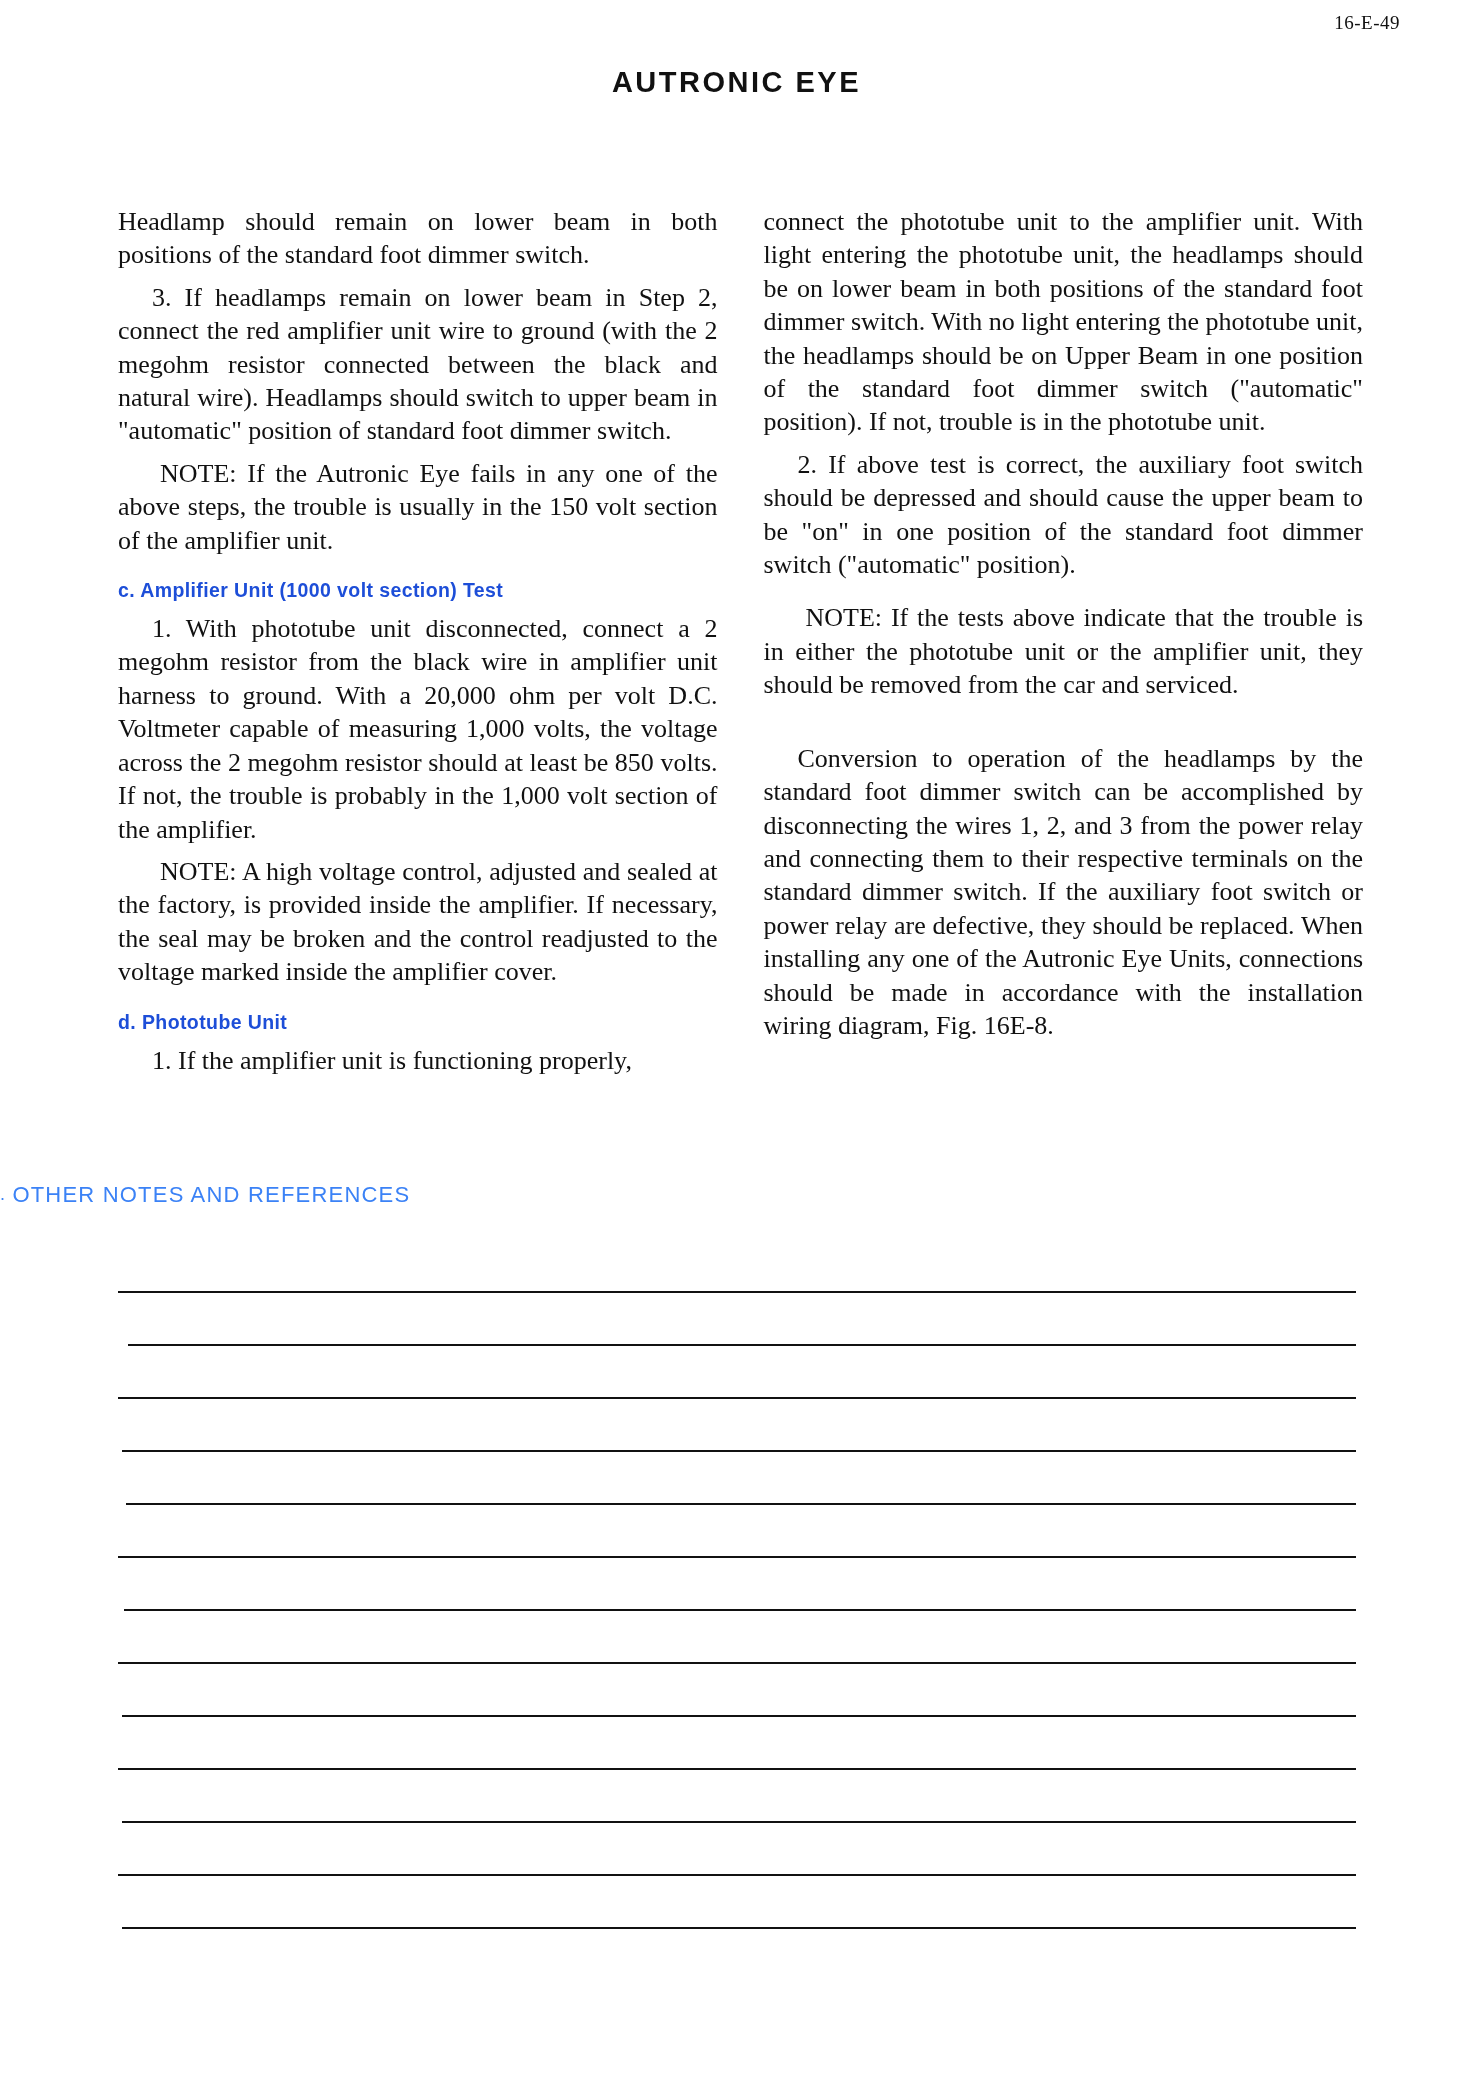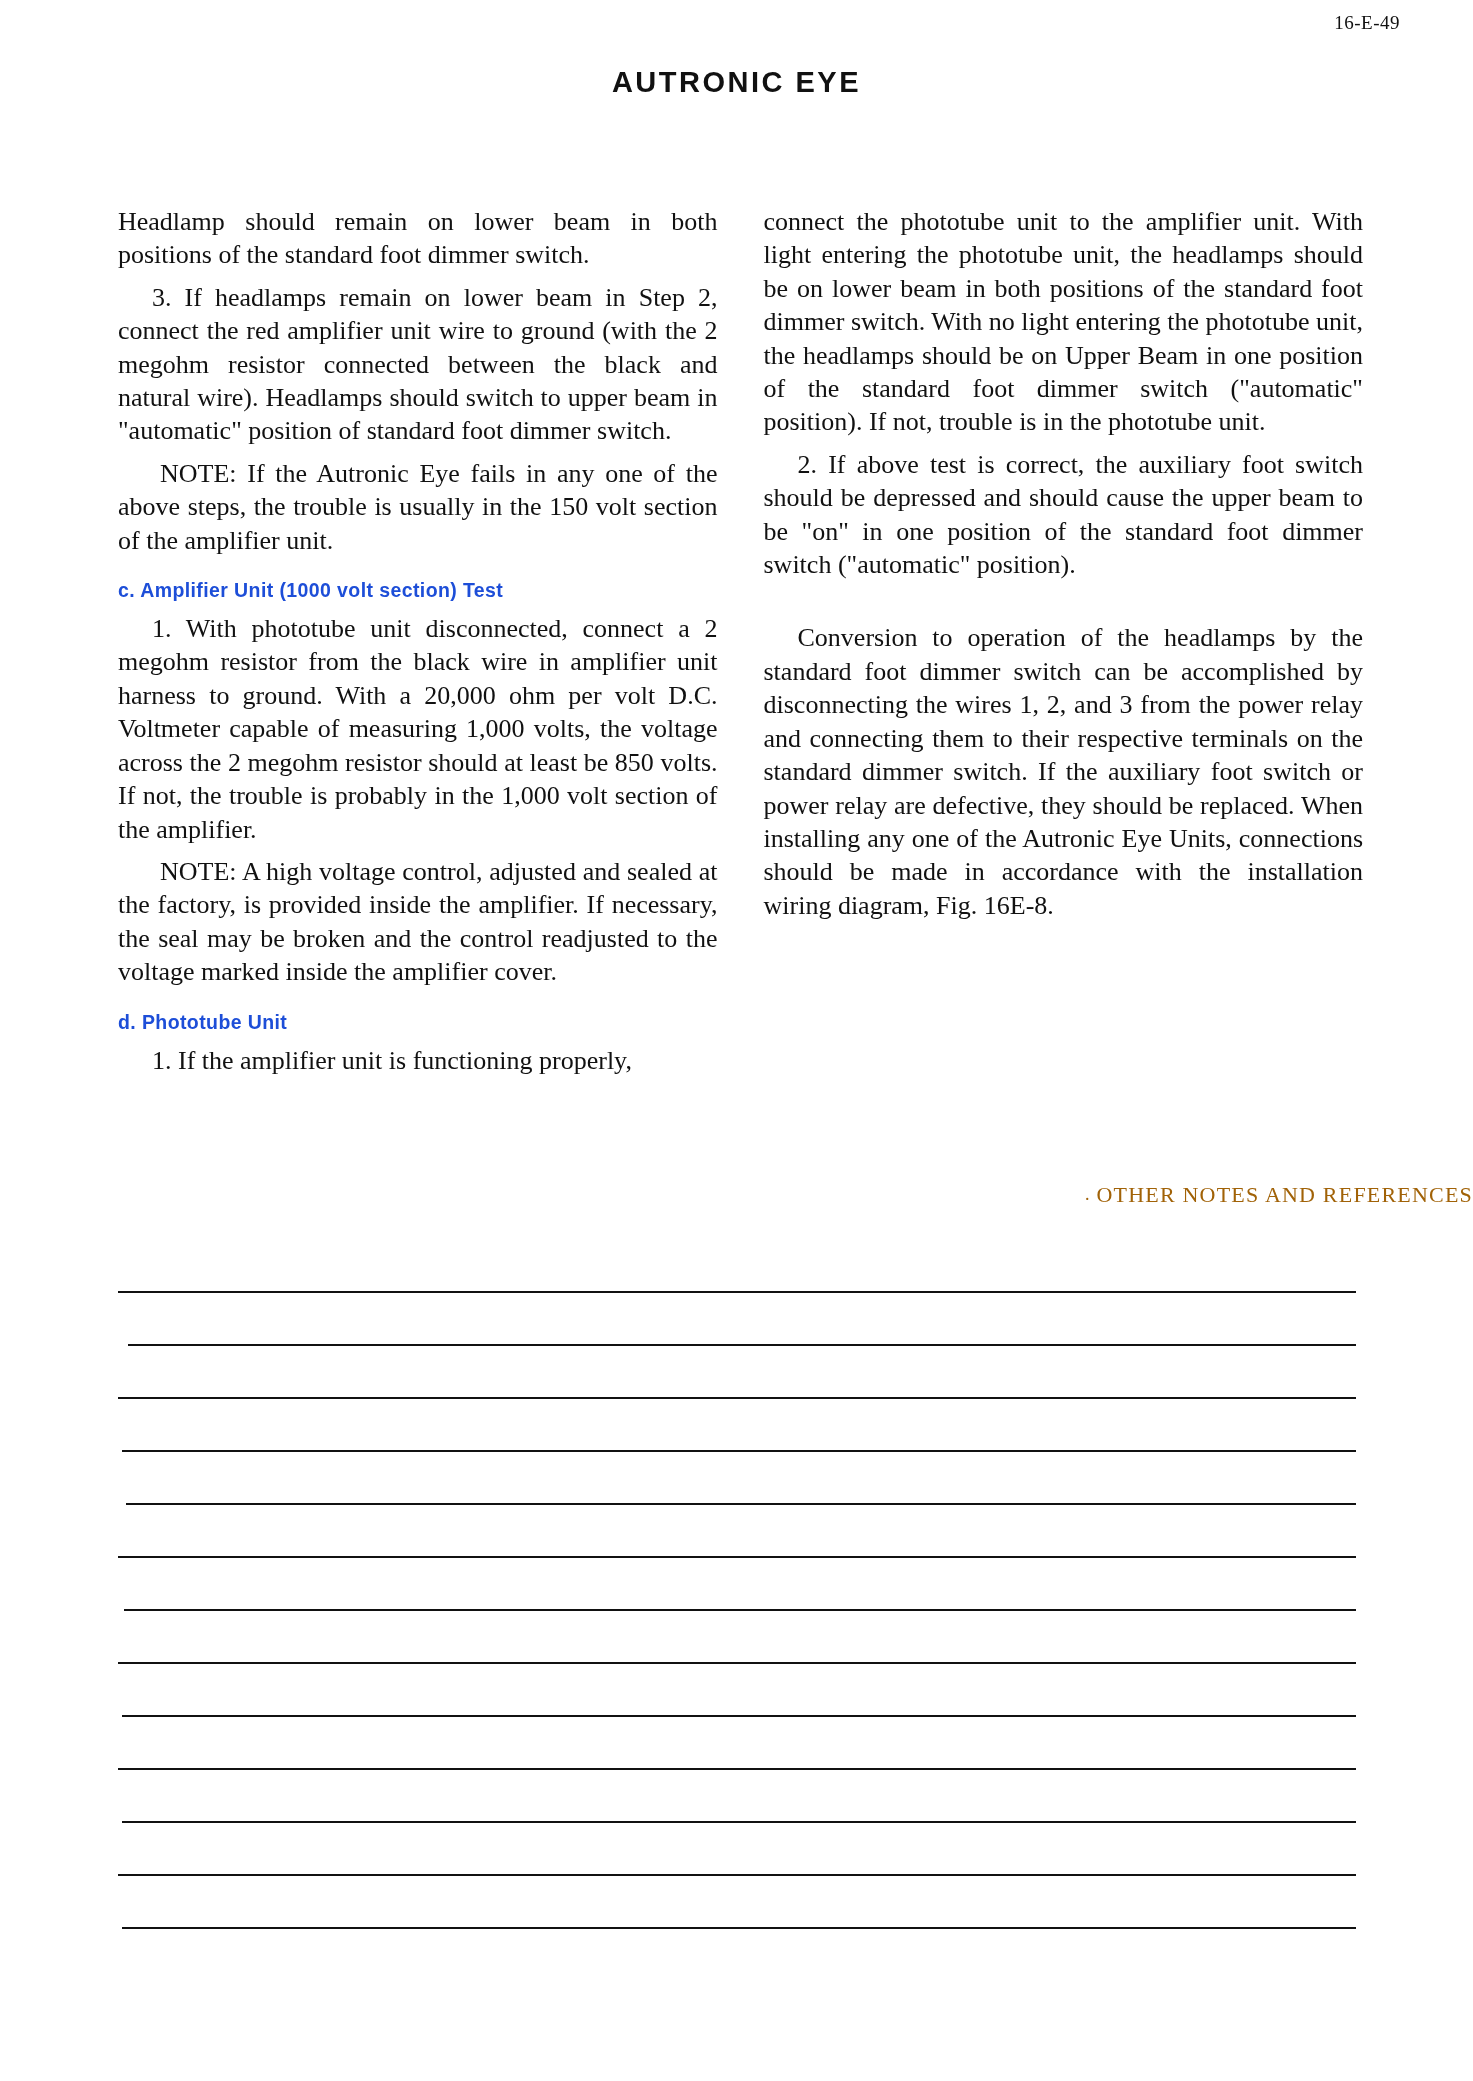--- a/index.html
+++ b/index.html
@@ -77,25 +77,25 @@
     font-size: 19.5px;
     font-weight: bold;
     letter-spacing: 0.4px;
     color: #1d4ed8;
   }
   .notes-heading {
     position: absolute;
     top: 1182px;
     left: 0;
     width: 1473px;
-    text-align: right;
-    font-family: Liberation Serif, serif;
+    text-align: left;
+    font-family: Liberation Sans, sans-serif;
     font-size: 22px;
     letter-spacing: 1.2px;
-    color: #a16207;
+    color: #3b82f6;
   }
   .notes-heading .leading-dot {
     font-size: 18px;
     vertical-align: 2px;
   }
   .rules {
     position: absolute;
     top: 1240px;
     left: 0;
     width: 1473px;
@@ -134,20 +134,21 @@
       <p class="indent">1. With phototube unit disconnected, connect a 2 megohm resistor from the black wire in amplifier unit harness to ground. With a 20,000 ohm per volt D.C. Voltmeter capable of measuring 1,000 volts, the voltage across the 2 megohm resistor should at least be 850 volts. If not, the trouble is probably in the 1,000 volt section of the amplifier.</p>
       <p class="note">NOTE:  A high voltage control, adjusted and sealed at the factory, is provided inside the amplifier. If necessary, the seal may be broken and the control readjusted to the voltage marked inside the amplifier cover.</p>
 
       <div class="subhead">d.  Phototube Unit</div>
       <p class="indent">1. If the amplifier unit is functioning properly,</p>
     </div>
 
     <div class="col">
       <p>connect the phototube unit to the amplifier unit. With light entering the phototube unit, the headlamps should be on lower beam in both positions of the standard foot dimmer switch. With no light entering the phototube unit, the headlamps should be on Upper Beam in one position of the standard foot dimmer switch ("automatic" position). If not, trouble is in the phototube unit.</p>
       <p class="indent">2. If above test is correct, the auxiliary foot switch should be depressed and should cause the upper beam to be "on" in one position of the standard foot dimmer switch ("automatic" position).</p>
+      <p class="note gap-before">NOTE:  If the tests above indicate that the trouble is in either the phototube unit or the amplifier unit, they should be removed from the car and serviced.</p>
       <p class="indent gap-before-lg">Conversion to operation of the headlamps by the standard foot dimmer switch can be accomplished by disconnecting the wires 1, 2, and 3 from the power relay and connecting them to their respective terminals on the standard dimmer switch. If the auxiliary foot switch or power relay are defective, they should be replaced. When installing any one of the Autronic Eye Units, connections should be made in accordance with the installation wiring diagram, Fig. 16E-8.</p>
     </div>
 
   </div>
 
   <div class="notes-heading">
     <span class="leading-dot">.&nbsp;</span><span>OTHER NOTES AND REFERENCES</span>
   </div>
 
   <div class="rules" id="rules-container">

